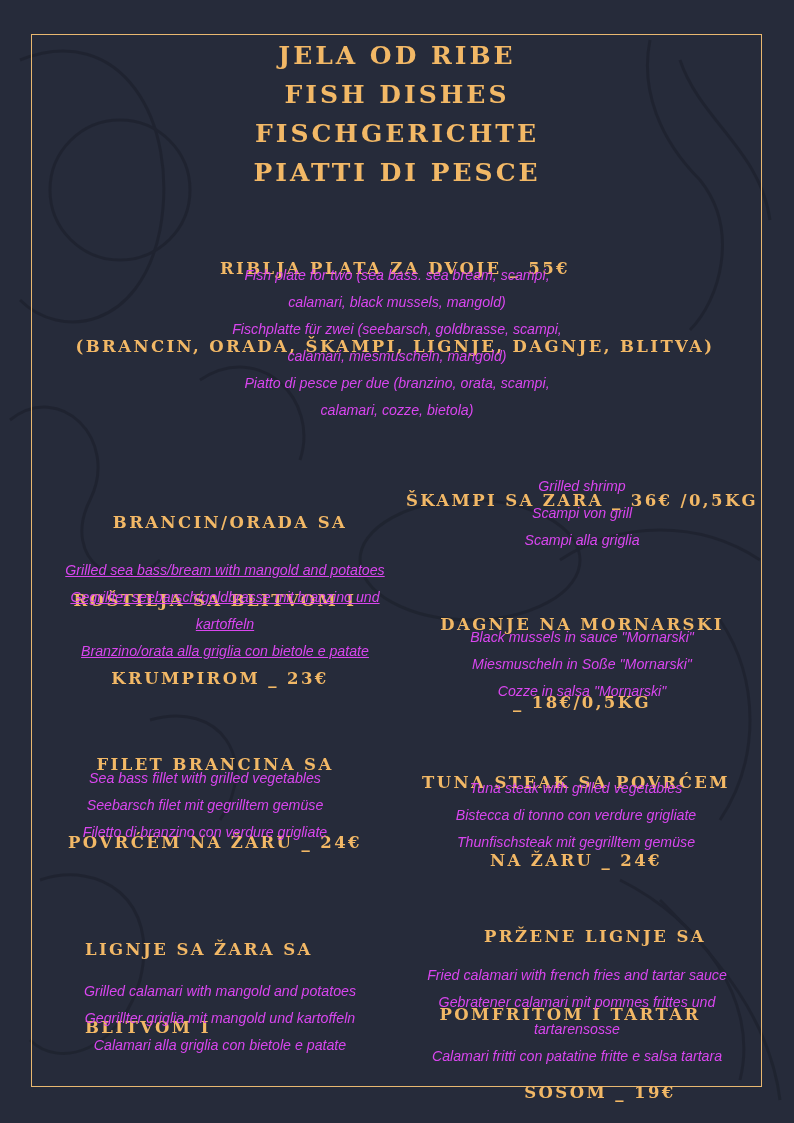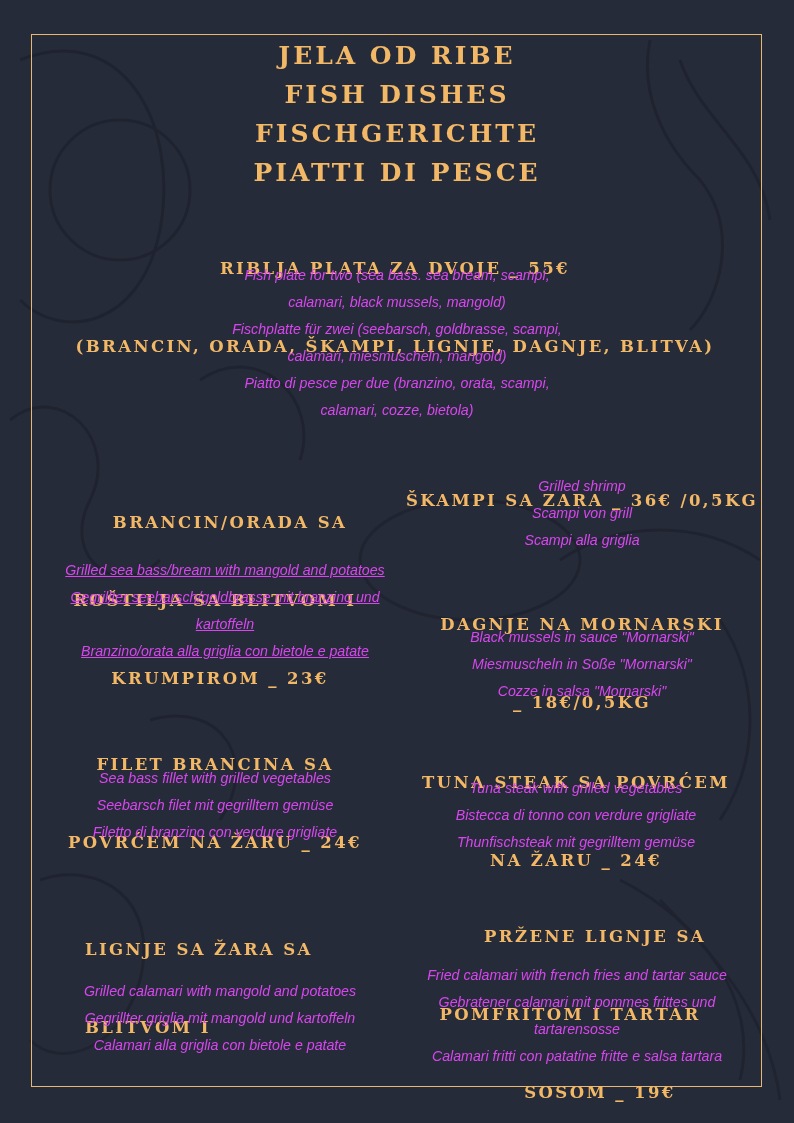--- a/index.html
+++ b/index.html
@@ -103,21 +103,21 @@
 <div class="desc" style="left:400px; width:364px; top:624px;">
   <div>Black mussels in sauce "Mornarski"</div>
   <div>Miesmuscheln in Soße "Mornarski"</div>
   <div>Cozze in salsa "Mornarski"</div>
 </div>
 
 <div class="head" style="left:30px; width:370px; top:700px;">
   <div>FILET BRANCINA SA</div>
   <div>POVRĆEM NA ŽARU _ 24€</div>
 </div>
-<div class="desc" style="left:30px; width:370px; top:765px;">
+<div class="desc" style="left:20px; width:370px; top:765px;">
   <div>Sea bass fillet with grilled vegetables</div>
   <div>Seebarsch filet mit gegrilltem gemüse</div>
   <div>Filetto di branzino con verdure grigliate</div>
 </div>
 
 <div class="head" style="left:400px; width:352px; top:718px;">
   <div>TUNA STEAK SA POVRĆEM</div>
   <div>NA ŽARU _ 24€</div>
 </div>
 <div class="desc" style="left:400px; width:352px; top:775px;">

